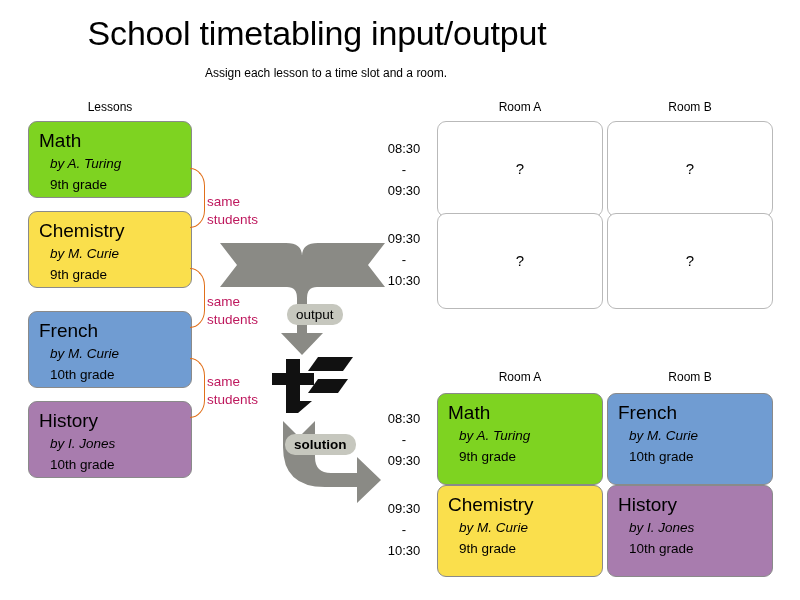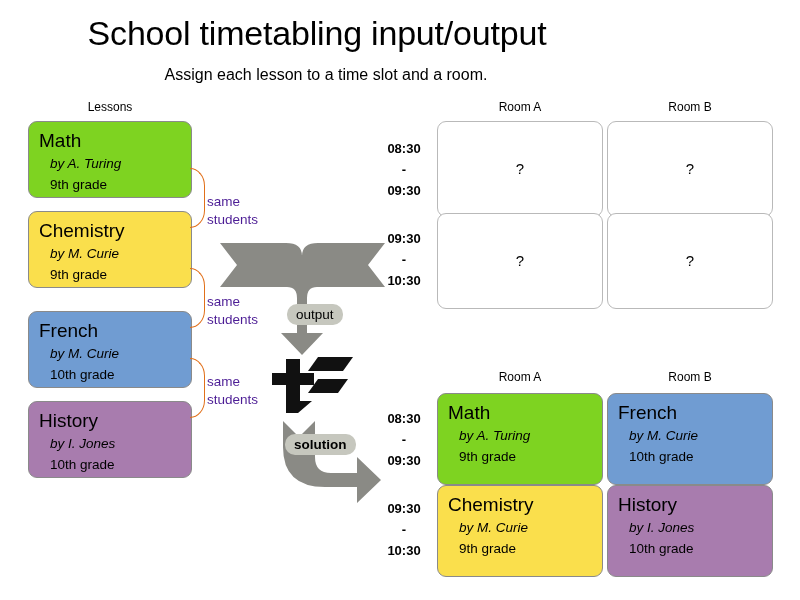--- a/index.html
+++ b/index.html
@@ -26,21 +26,21 @@
     font-size: 34px;
     font-weight: 400;
     letter-spacing: -0.2px;
   }
   #page-subtitle {
     position: absolute;
     left: 0;
     top: 66px;
     width: 652px;
     text-align: center;
-    font-size: 16px;
+    font-size: 12px;
     font-weight: 400;
   }
 
   
   .col-heading {
     position: absolute;
     font-size: 12px;
     font-weight: normal;
     text-align: center;
   }
@@ -92,21 +92,21 @@
     border-bottom-right-radius: 22px 26px;
     width: 14px;
     background: transparent;
   }
   #brace-1 { left: 190px; top: 168px; height: 58px; }
   #brace-2 { left: 190px; top: 268px; height: 58px; }
   #brace-3 { left: 190px; top: 358px; height: 58px; }
 
   .constraint-label {
     position: absolute;
-    color: #4c1d95;
+    color: #be185d;
     font-size: 13.5px;
     line-height: 18px;
     width: 70px;
   }
   #constraint-1 { left: 207px; top: 193px; }
   #constraint-2 { left: 207px; top: 293px; }
   #constraint-3 { left: 207px; top: 373px; }
 
   
   #flow-svg {
@@ -130,21 +130,21 @@
   }
   #pill-problem  { left: 287px; top: 304px; }
   #pill-solution { left: 285px; top: 434px; font-weight: bold; }
 
   
   .time-label {
     position: absolute;
     width: 62px;
     text-align: center;
     font-size: 13px;
-    font-weight: bold;
+    font-weight: normal;
     line-height: 21px;
   }
   #time-problem-1  { left: 373px; top: 138px; }
   #time-problem-2  { left: 373px; top: 228px; }
   #time-solution-1 { left: 373px; top: 408px; }
   #time-solution-2 { left: 373px; top: 498px; }
 
   .slot-empty {
     position: absolute;
     box-sizing: border-box;

